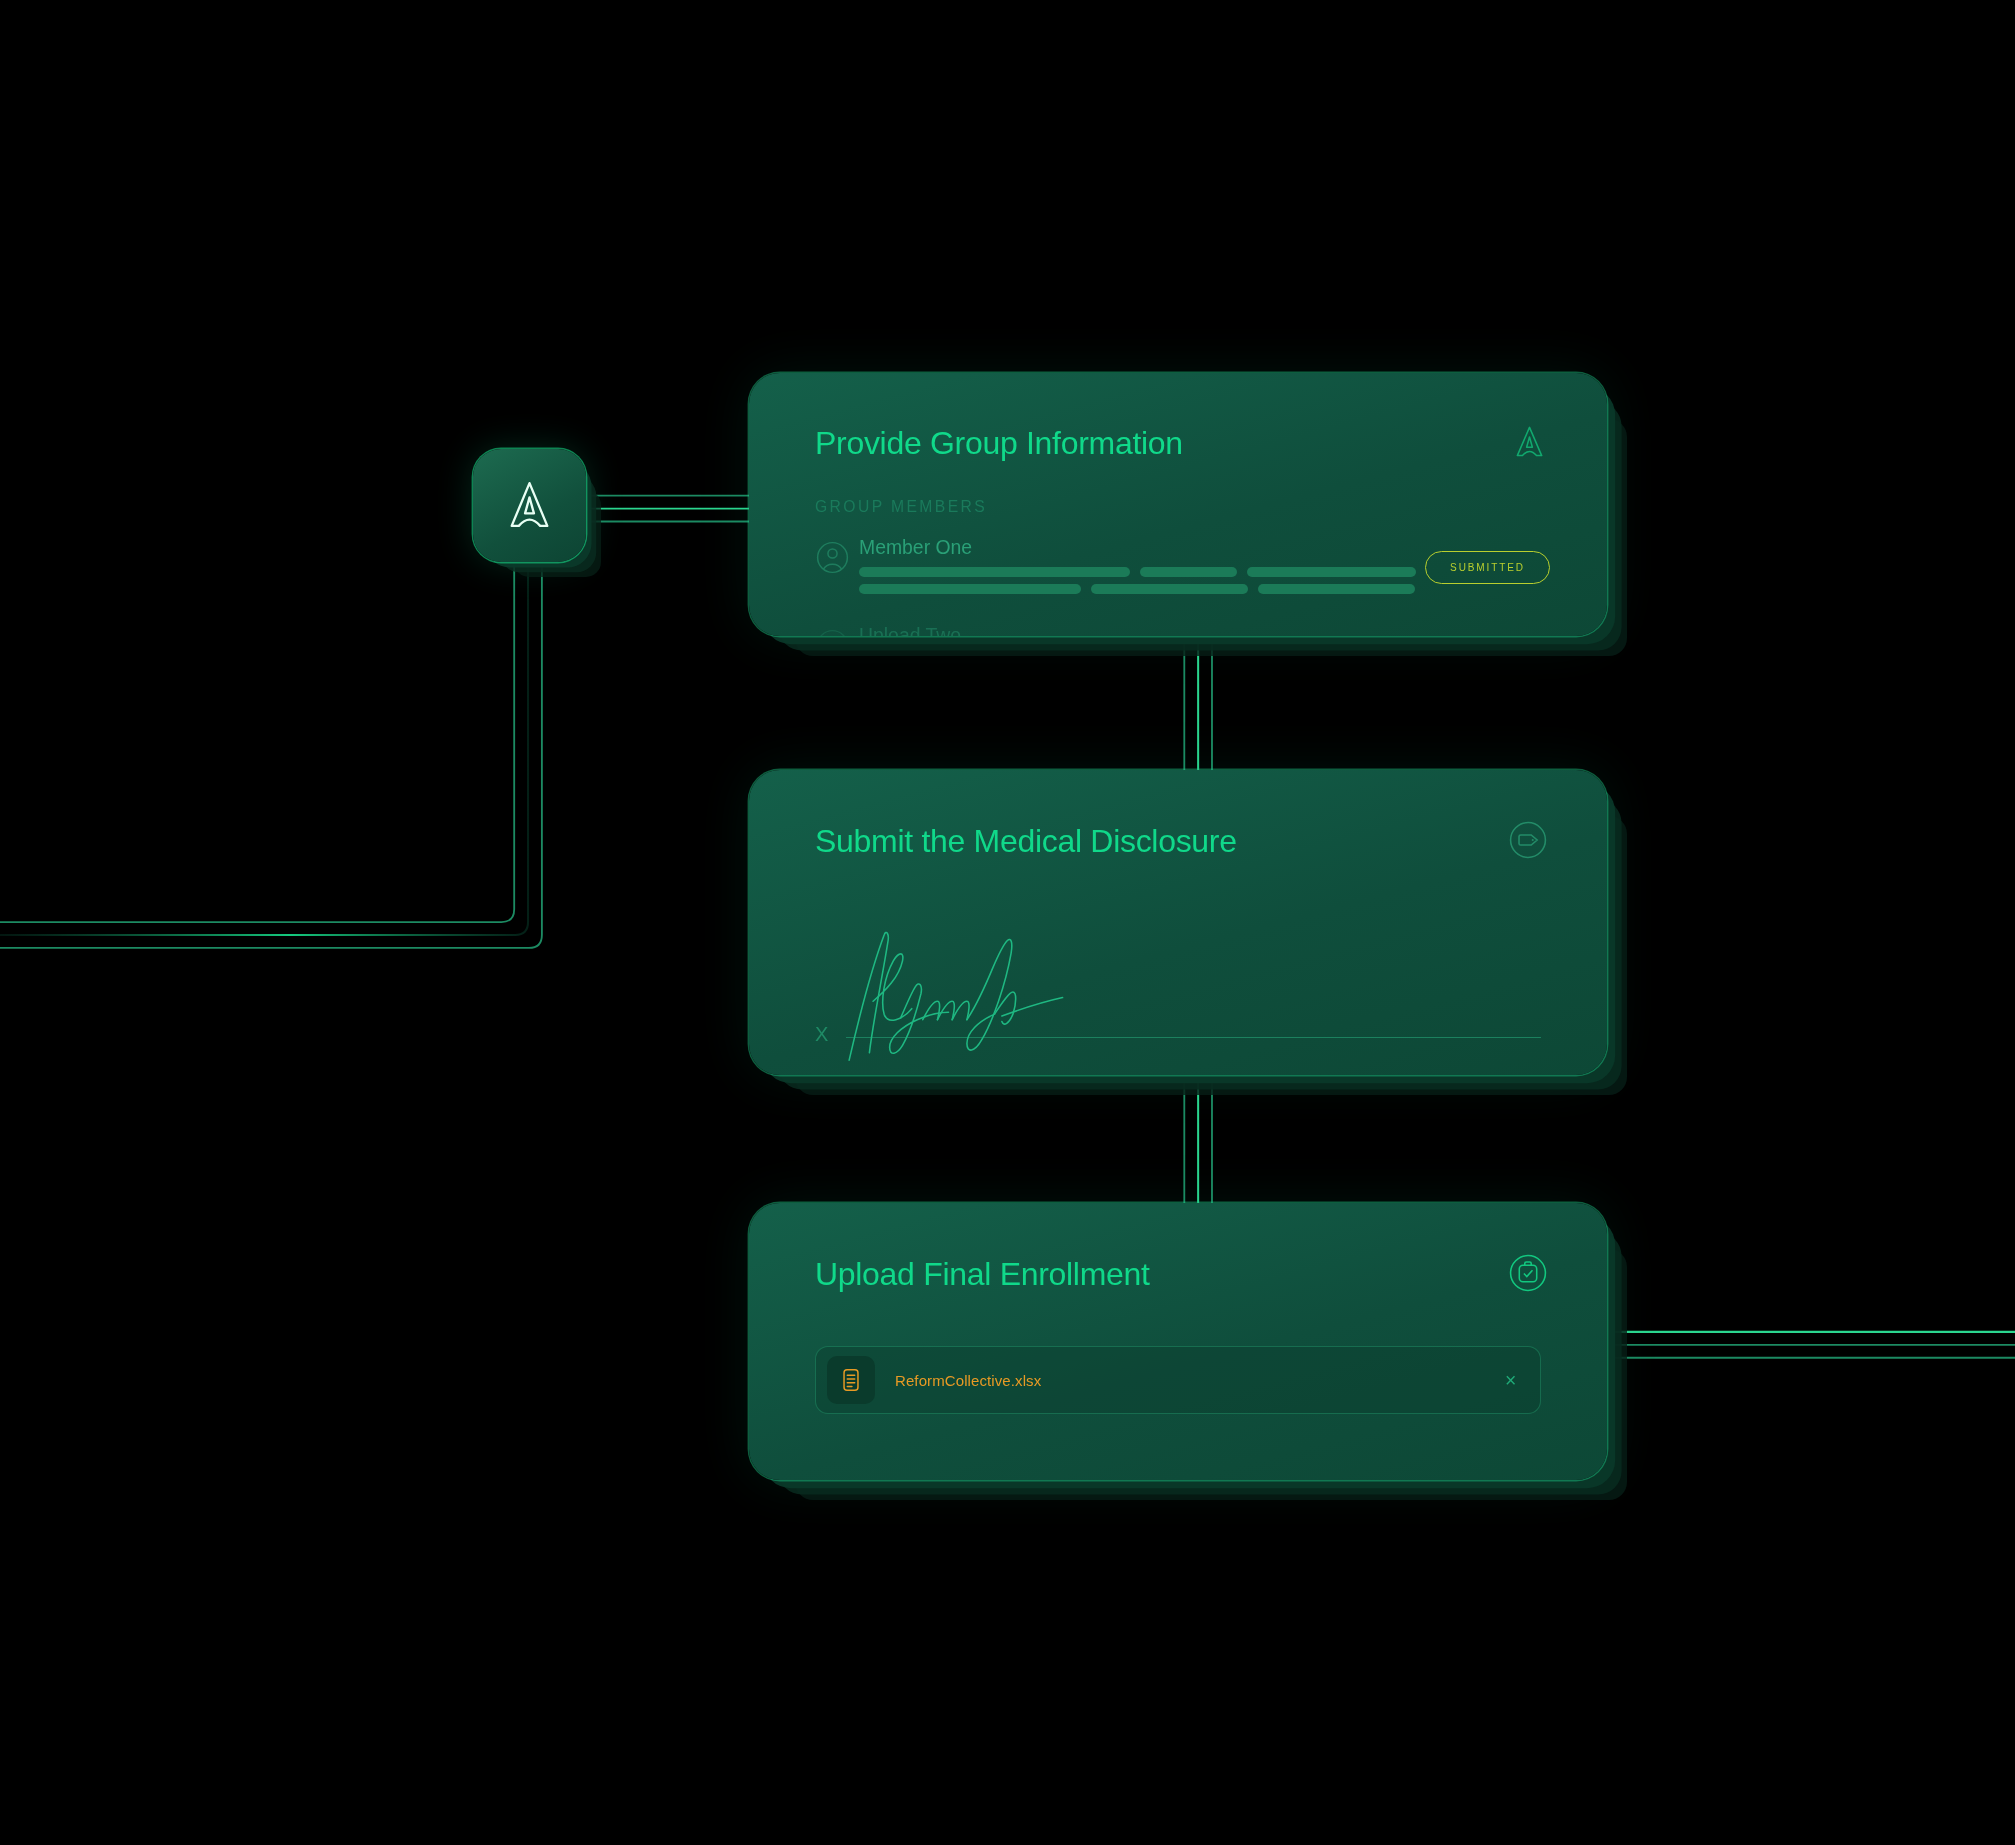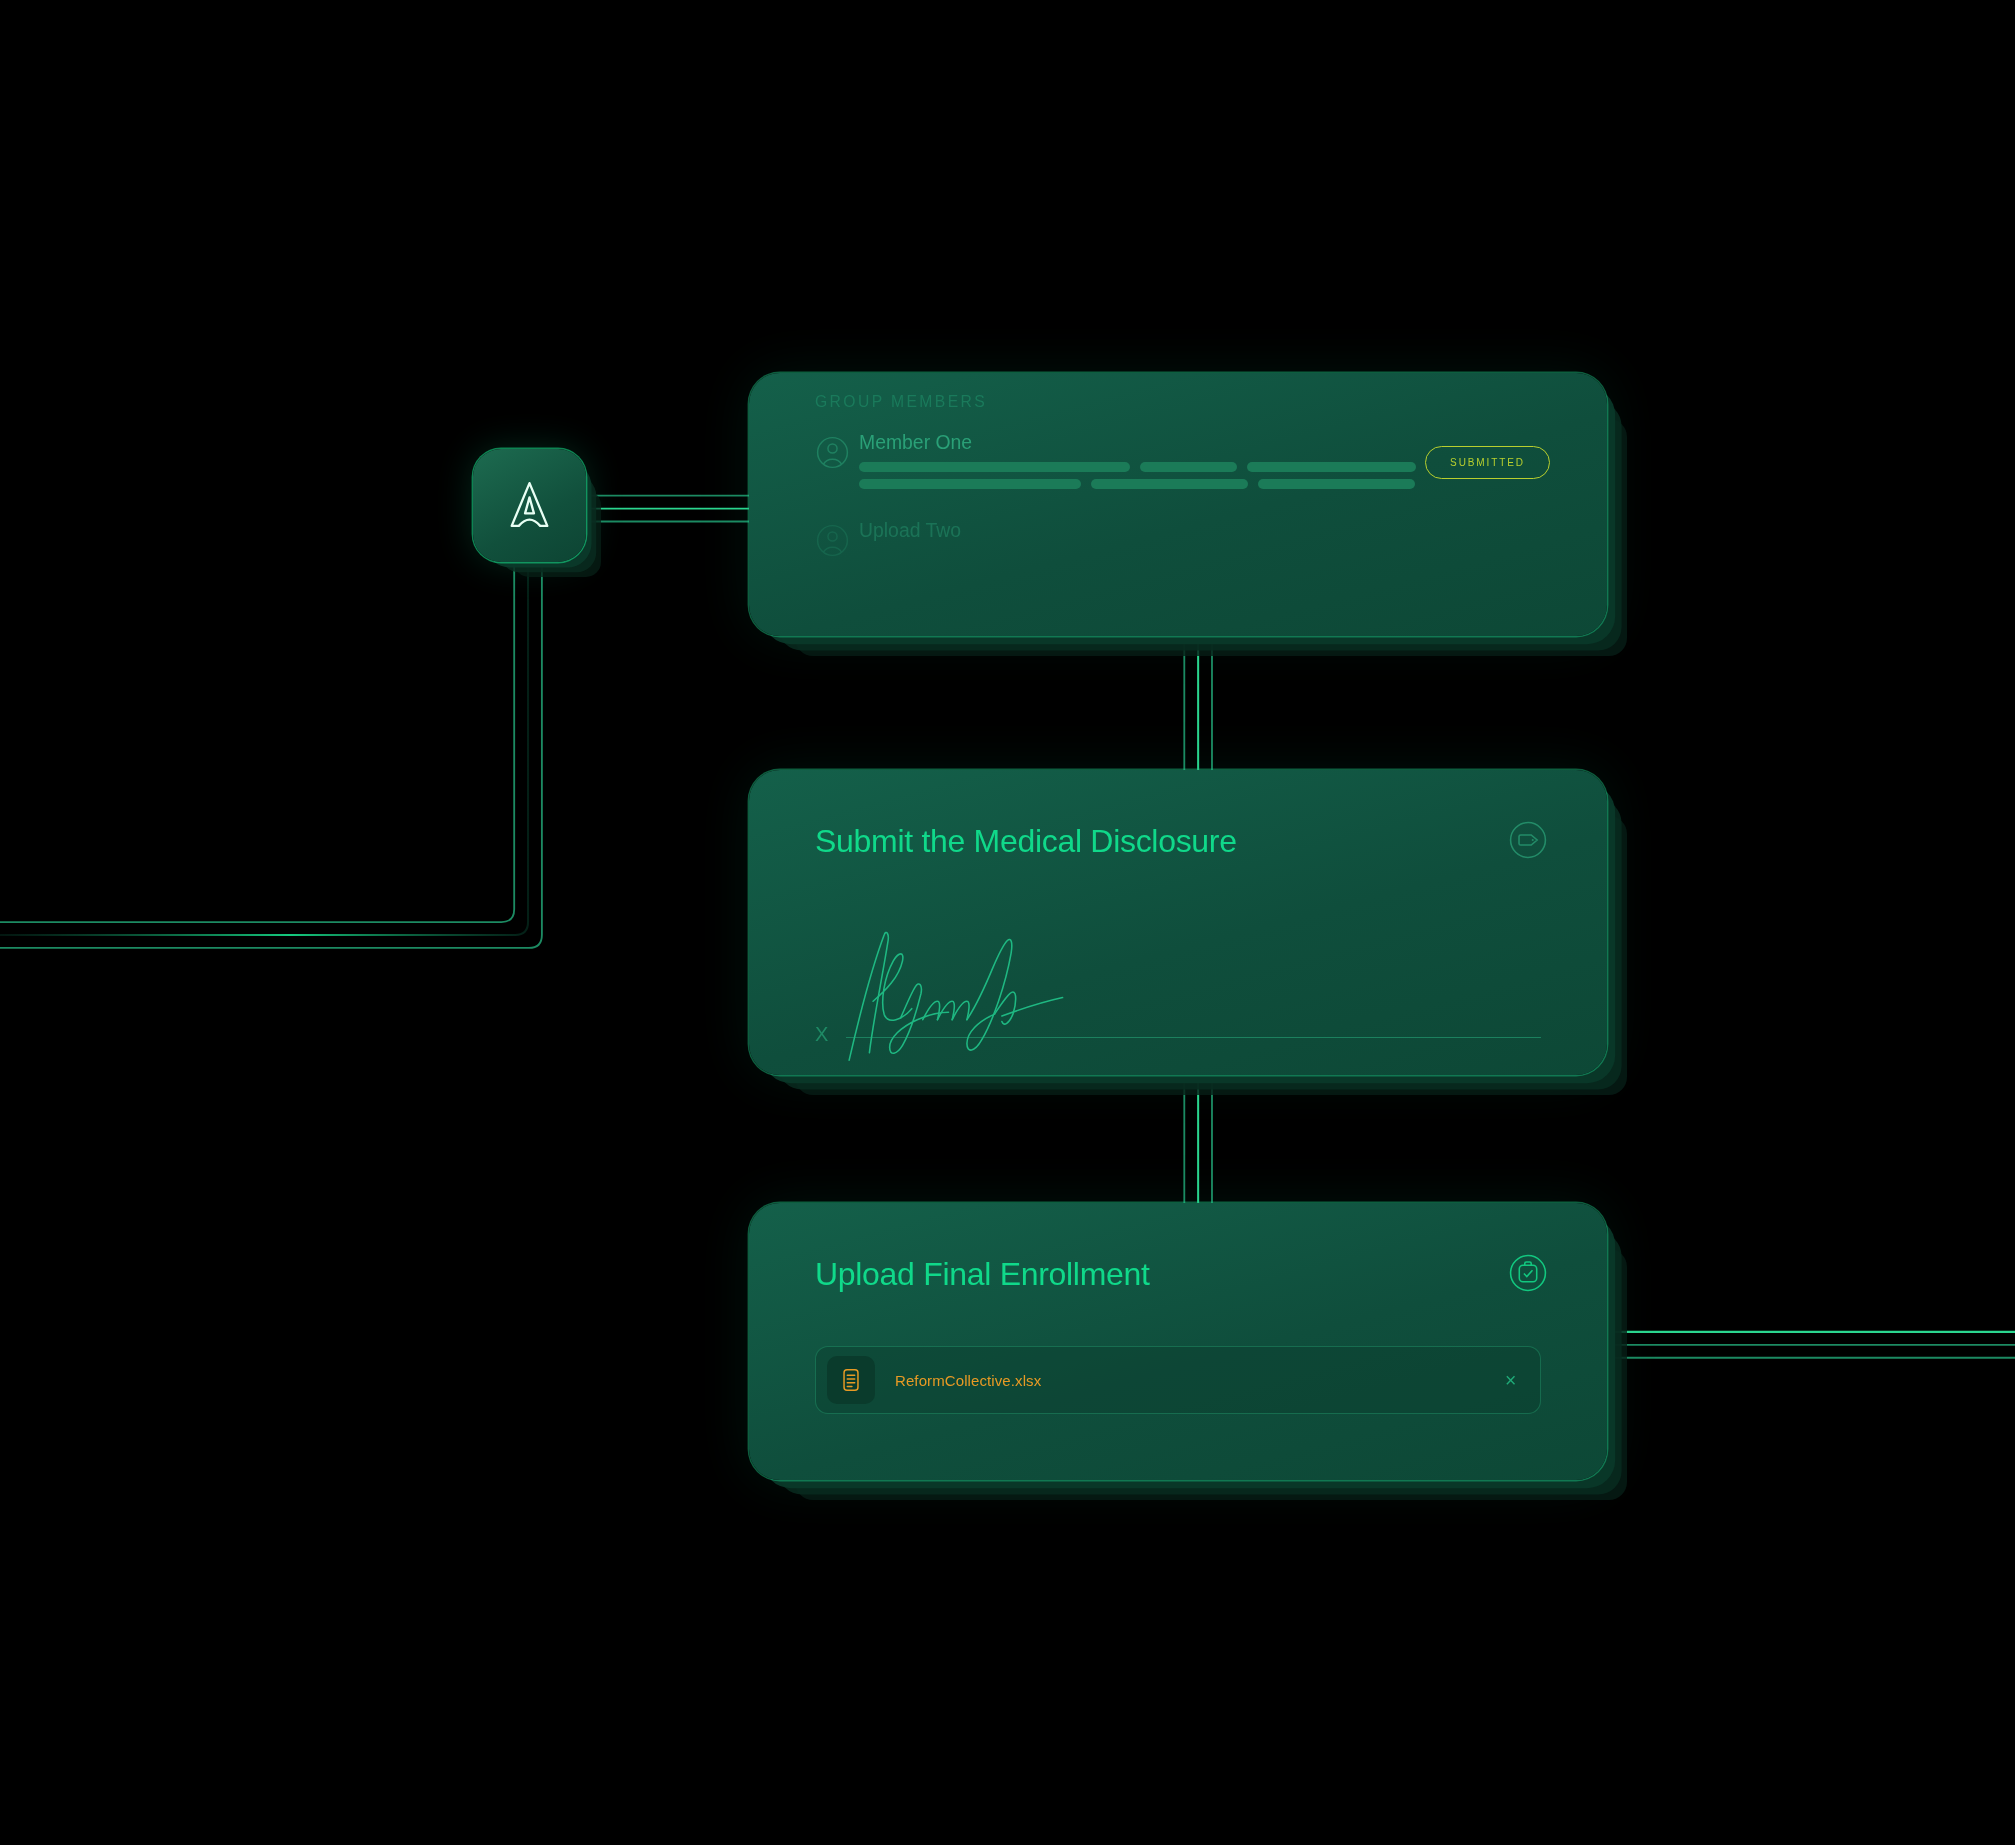--- a/index.html
+++ b/index.html
@@ -51,21 +51,21 @@
   .card-title {
     font-size:32px; font-weight:400; letter-spacing:-0.3px;
     color:#10d98a;
   }
   .head-icon { flex:0 0 auto; opacity:.75; }
   .head-icon.bright { opacity:1; }
 
   
   #card-group { left:749px; top:373px; width:858px; height:263px; }
   .section-label {
-    margin:20px 0 0 66px;
+    margin:33px 0 0 66px;
     font-size:15.7px; letter-spacing:2.4px; font-weight:500;
     color:#1a7a5b;
   }
   .member-list { margin-top:20px; }
   .member-row {
     display:flex; align-items:flex-start; gap:9px;
     padding:0 57px 0 66px; margin-bottom:24px;
   }
   .member-row.faded { opacity:.42; }
   .avatar { flex:0 0 auto; margin-top:3.7px; opacity:.55; }
@@ -165,20 +165,29 @@
   <div class="logo-tile">
     <span>
       <svg viewBox="0 0 64 64" fill="none" stroke="#e8fff4" stroke-width="2.6" stroke-linejoin="round">
         <path d="M32 8 L52 56 H44 Q38 49 32 49 Q26 49 20 56 H12 Z"></path>
         <path d="M32 24 L37 42 H27 Z"></path>
       </svg>
     </span>
   </div>
 
   <div class="card" id="card-group">
+    <div class="card-head">
+      <div class="card-title">Provide Group Information</div>
+      <span class="head-icon">
+        <svg width="41" height="41" viewBox="0 0 64 64" fill="none" stroke="#12c77f" stroke-width="2.4" stroke-linejoin="round">
+          <path d="M32 10 L51 54 H43 Q37.5 47.5 32 47.5 Q26.5 47.5 21 54 H13 Z"></path>
+          <path d="M32 25 L36.5 41 H27.5 Z"></path>
+        </svg>
+      </span>
+    </div>
 
     <div class="section-label">GROUP MEMBERS</div>
 
     <div class="member-list">
 
       <div class="member-row">
         <span class="avatar">
           <svg width="35" height="35" viewBox="0 0 40 40" fill="none" stroke="#2aa077" stroke-width="1.7">
             <circle cx="20" cy="20" r="17"></circle>
             <circle cx="20" cy="15.5" r="5.2"></circle>

